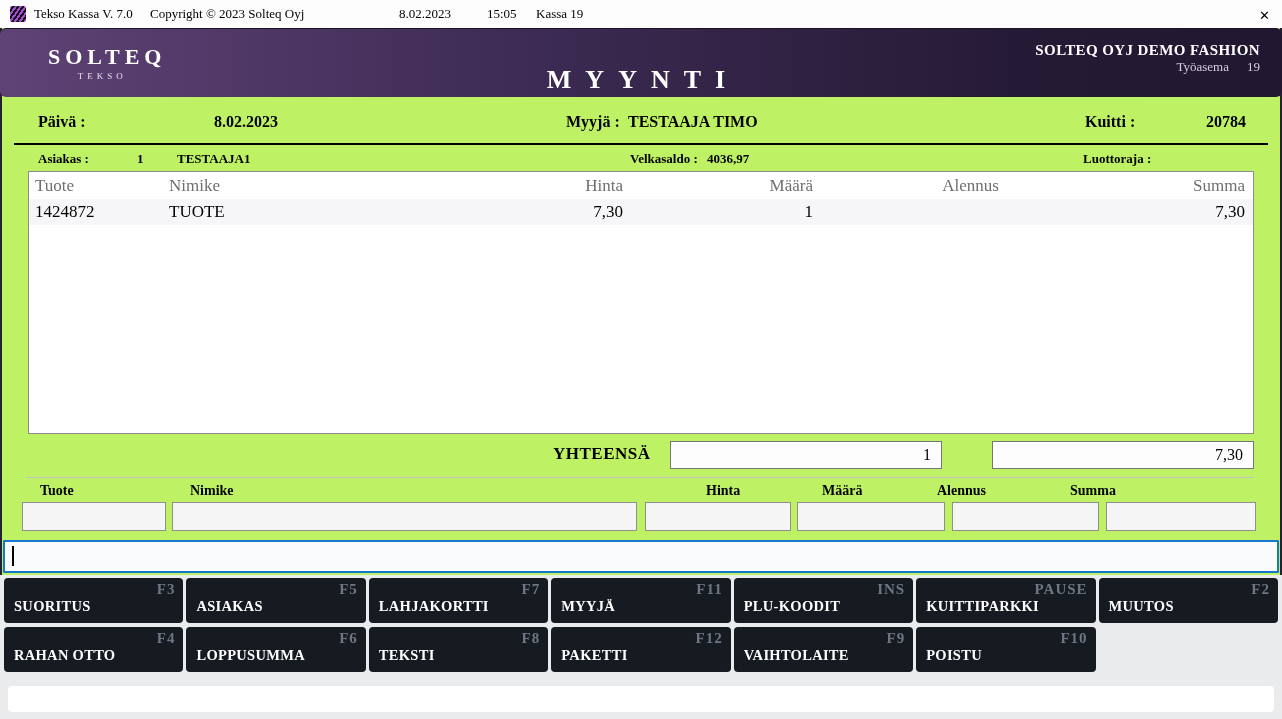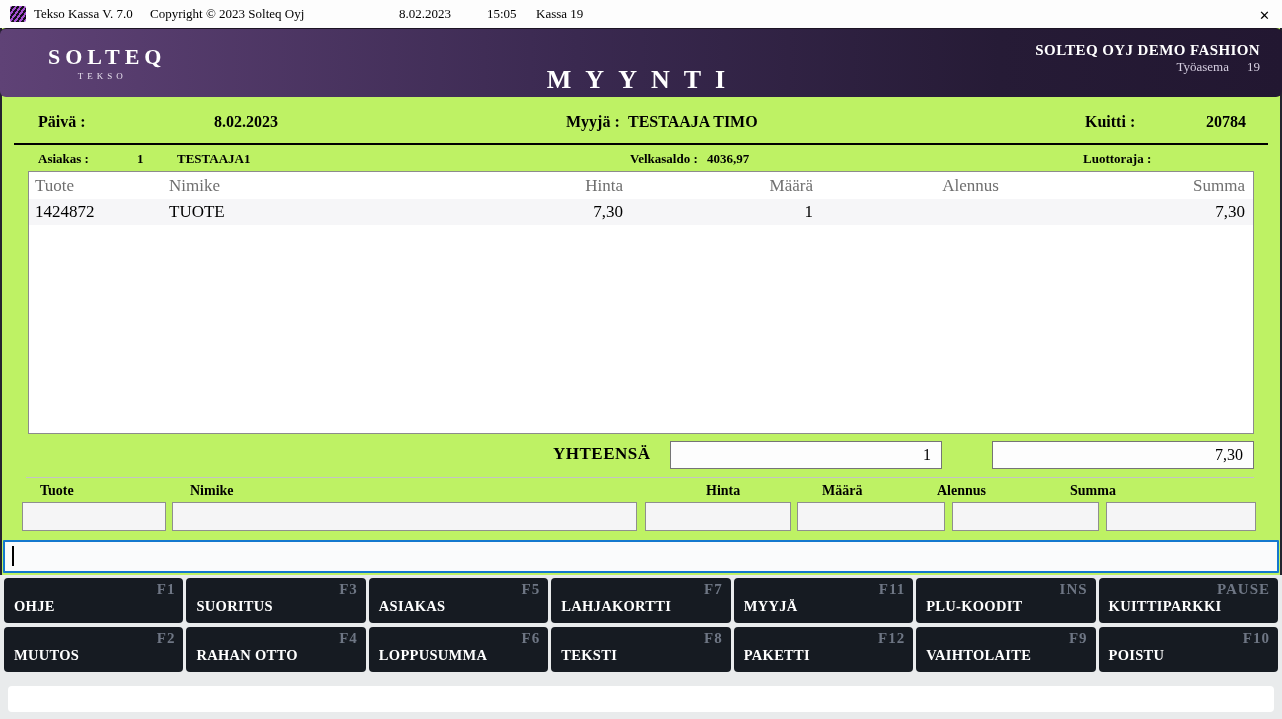--- a/index.html
+++ b/index.html
@@ -178,24 +178,20 @@
   <input class="entry-field ef3" value="" style="">
   <input class="entry-field ef4" value="" style="">
   <input class="entry-field ef5" value="" style="">
 
   <input class="cmd" value="" style="">
   <div class="caret"></div>
 
   <div class="lower">
     <div class="fn-grid">
       <div class="fbtn">
-        <span class="fkey">F1</span>
-        <span class="flabel">OHJE</span>
-      </div>
-      <div class="fbtn">
         <span class="fkey">F3</span>
         <span class="flabel">SUORITUS</span>
       </div>
       <div class="fbtn">
         <span class="fkey">F5</span>
         <span class="flabel">ASIAKAS</span>
       </div>
       <div class="fbtn">
         <span class="fkey">F7</span>
         <span class="flabel">LAHJAKORTTI</span>

